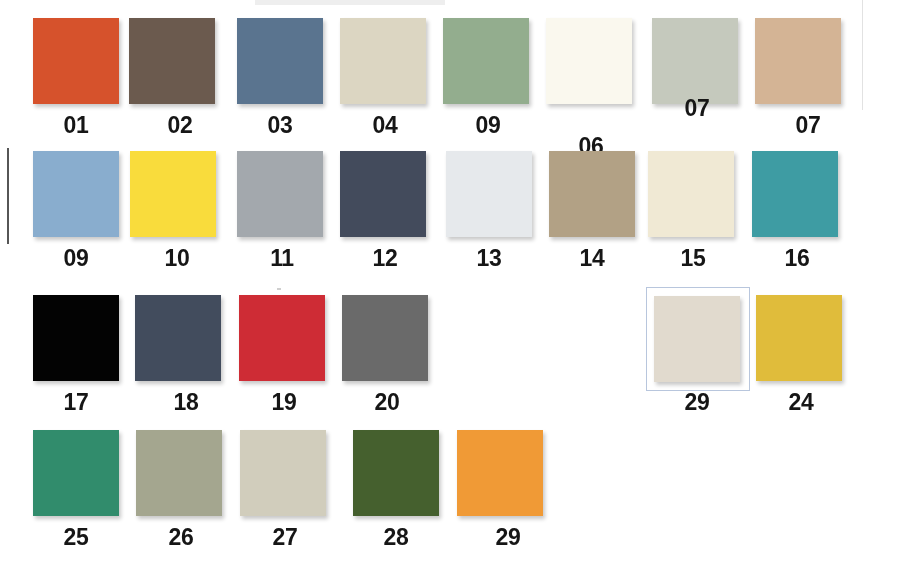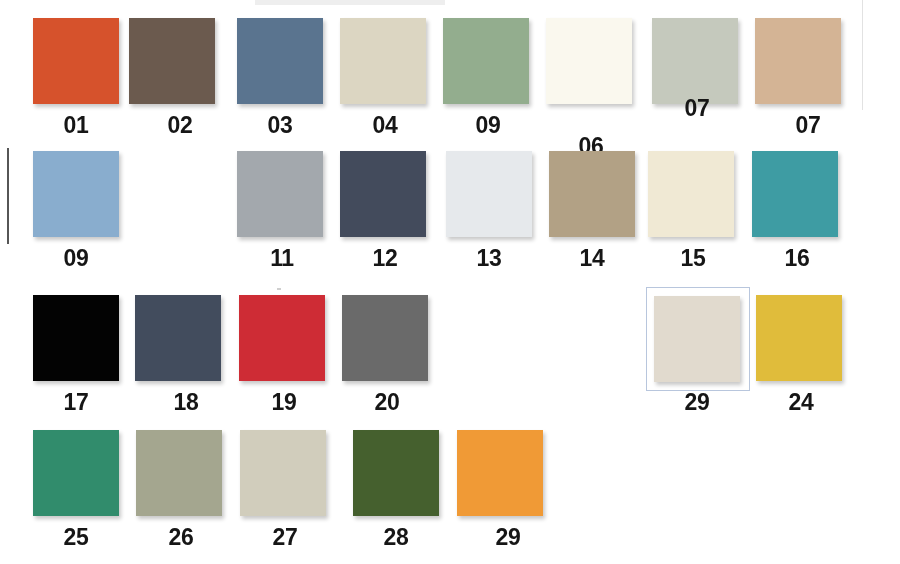--- a/index.html
+++ b/index.html
@@ -188,20 +188,26 @@
         <div class="swatch-label" style="top: 98px; left: 10px;">07</div>
       </div>
     </div>
   <div class="swatch-row" id="row-1" style="top: 147px;">
       <div class="swatch-cell" style="left: 33px;">
         <div class="swatch-chip-wrap">
           <div class="swatch-chip" style="background: rgb(137, 173, 206);"></div>
         </div>
         <div class="swatch-label" style="top: 98px; left: 0px;">09</div>
       </div>
+      <div class="swatch-cell" style="left: 130px;">
+        <div class="swatch-chip-wrap">
+          <div class="swatch-chip" style="background: rgb(249, 220, 60);"></div>
+        </div>
+        <div class="swatch-label" style="top: 98px; left: 4px;">10</div>
+      </div>
       <div class="swatch-cell" style="left: 237px;">
         <div class="swatch-chip-wrap">
           <div class="swatch-chip" style="background: rgb(163, 168, 173);"></div>
         </div>
         <div class="swatch-label" style="top: 98px; left: 2px; text-align: center;">11</div>
       </div>
       <div class="swatch-cell" style="left: 340px;">
         <div class="swatch-chip-wrap">
           <div class="swatch-chip" style="background: rgb(67, 75, 92);"></div>
         </div>

